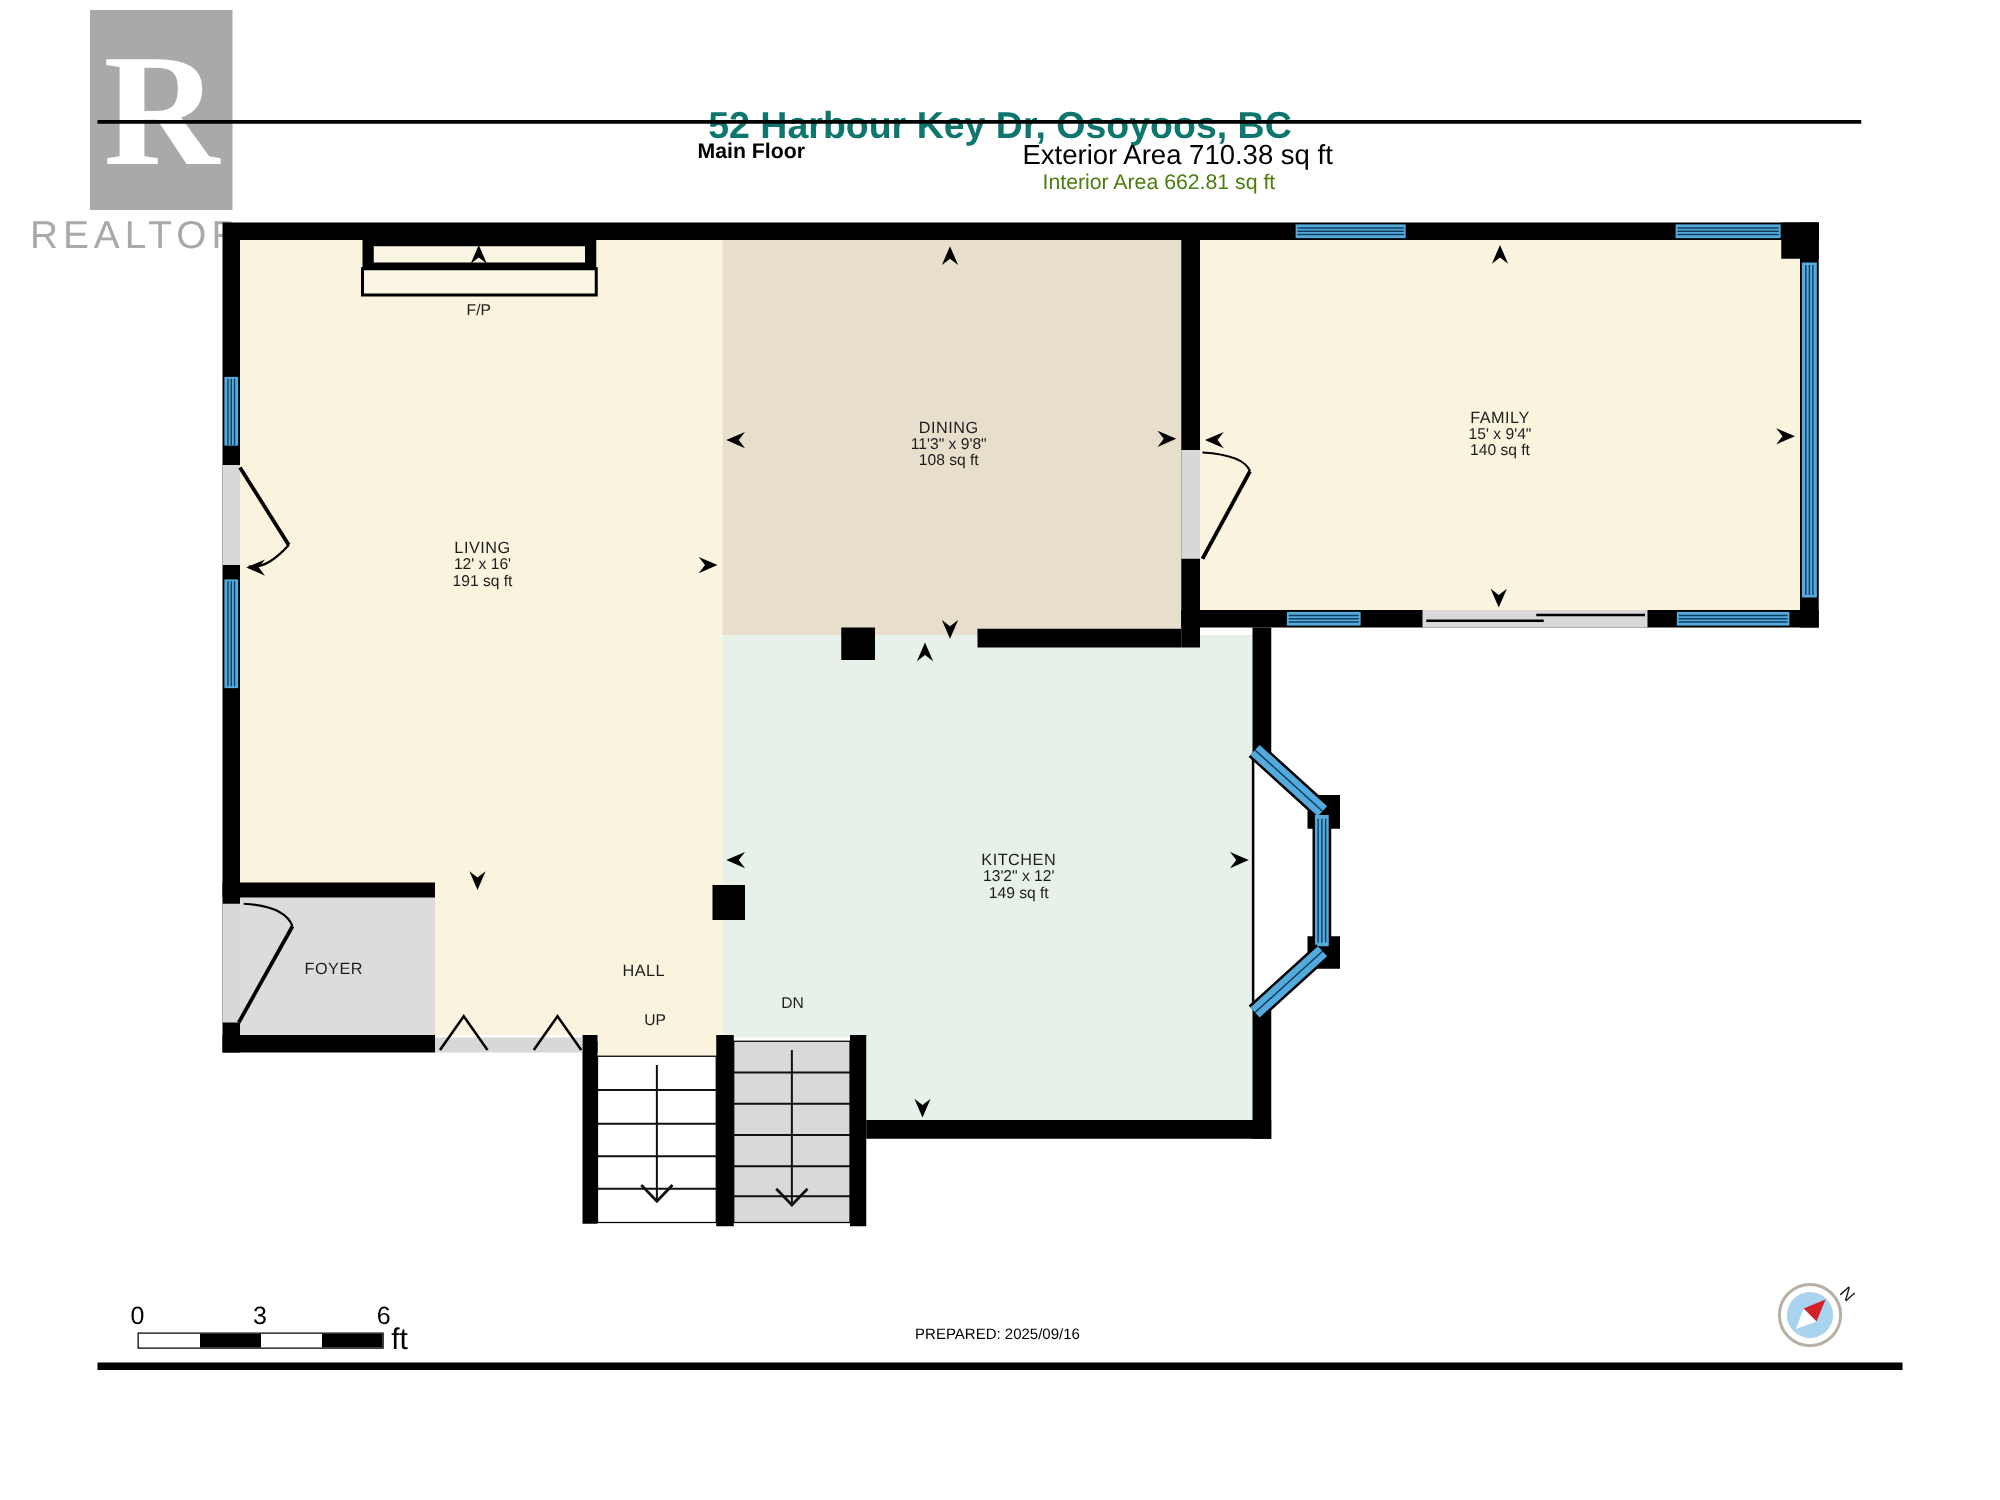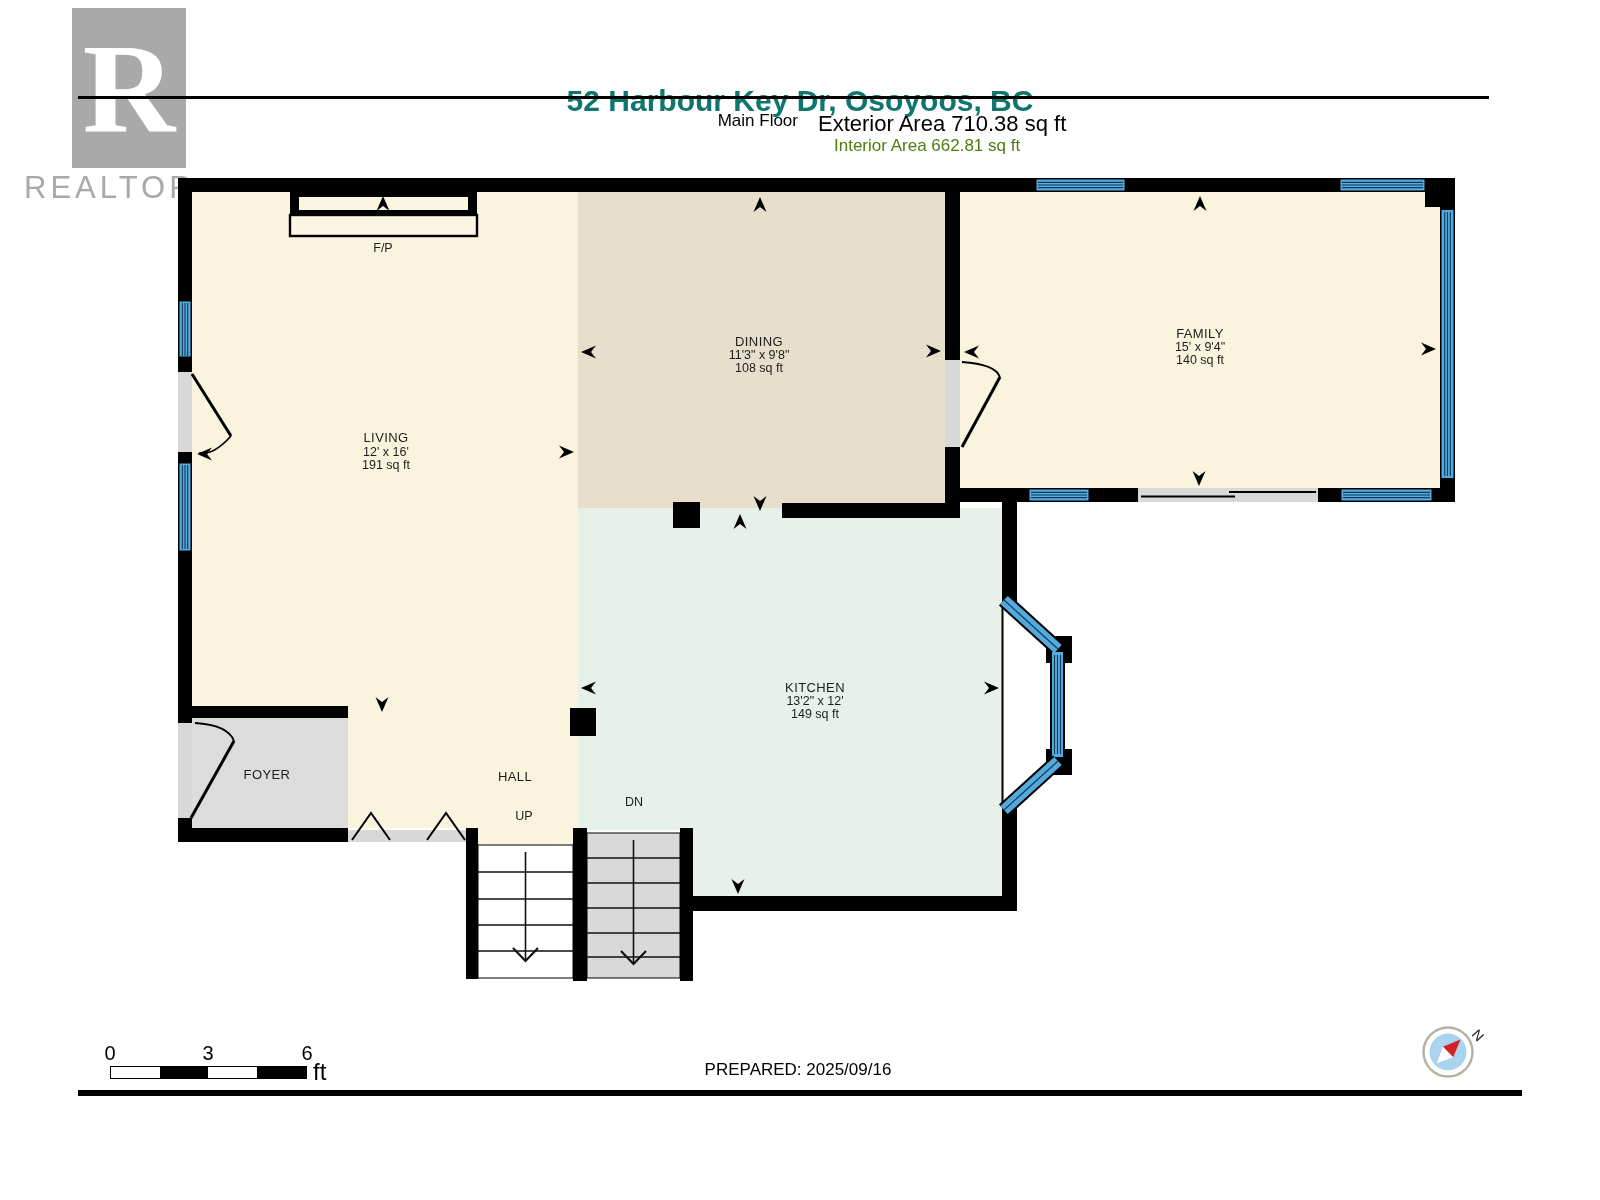--- a/index.html
+++ b/index.html
@@ -6,29 +6,29 @@
   body{width:1600px;height:1200px;background:#fff;font-family:"Liberation Sans",sans-serif;}
   #page{position:relative;width:1600px;height:1200px;background:#fff;overflow:hidden;}
   .abs{position:absolute;}
   
   #logo-box{left:72px;top:8px;width:114px;height:160px;background:#a9a9a9;display:flex;align-items:center;justify-content:center;}
   #logo-letter{font-family:"Liberation Serif",serif;font-weight:bold;font-size:128px;color:#fff;line-height:1;}
   #logo-word{left:24px;top:170px;font-size:31px;color:#a9a9a9;letter-spacing:4px;font-weight:400;}
   #logo-reg{font-size:15px;vertical-align:9px;letter-spacing:0;}
   #title{left:0;right:0;top:56px;text-align:center;font-size:30px;font-weight:bold;color:#0f766e;margin-top:28px;}
   #header-line{left:78px;top:96px;width:1411px;height:3px;background:#000;z-index:5;}
-  #floor-label{left:558px;top:111px;width:240px;text-align:right;font-size:17px;font-weight:normal;color:#000;}
+  #floor-label{left:558px;top:111px;width:240px;text-align:left;font-size:17px;font-weight:bold;color:#000;}
   #ext-area{left:818px;top:111px;font-size:22px;color:#000;}
   #int-area{left:818px;top:136px;font-size:17px;color:#4d7c0f;margin-left:16px;}
   
   .scale-num{top:1042px;width:30px;text-align:center;font-size:20px;color:#000;}
   #scale-bar{left:110px;top:1066px;width:197px;height:13px;border:1.6px solid #000;box-sizing:border-box;
     background:linear-gradient(90deg,#fff 0 25%,#000 25% 50%,#fff 50% 75%,#000 75% 100%);}
   #scale-unit{left:313px;top:1058px;font-size:24px;color:#000;}
-  #prepared{left:648px;top:1060px;width:300px;text-align:center;font-size:17px;color:#000;}
+  #prepared{left:648px;top:1060px;width:300px;text-align:center;font-size:12px;color:#000;}
   #footer-line{left:78px;top:1090px;width:1444px;height:6px;background:#000;}
   #disclaimer{left:84px;top:1106px;width:1460px;font-size:16.5px;color:#000;}
   svg text{font-family:"Liberation Sans",sans-serif;fill:#1d1d1d;}
   .room-name{font-size:13px;letter-spacing:.4px;}
   .room-dim{font-size:12.5px;}
   .small-label{font-size:12.5px;}
 </style>
 </head>
 <body>
 

